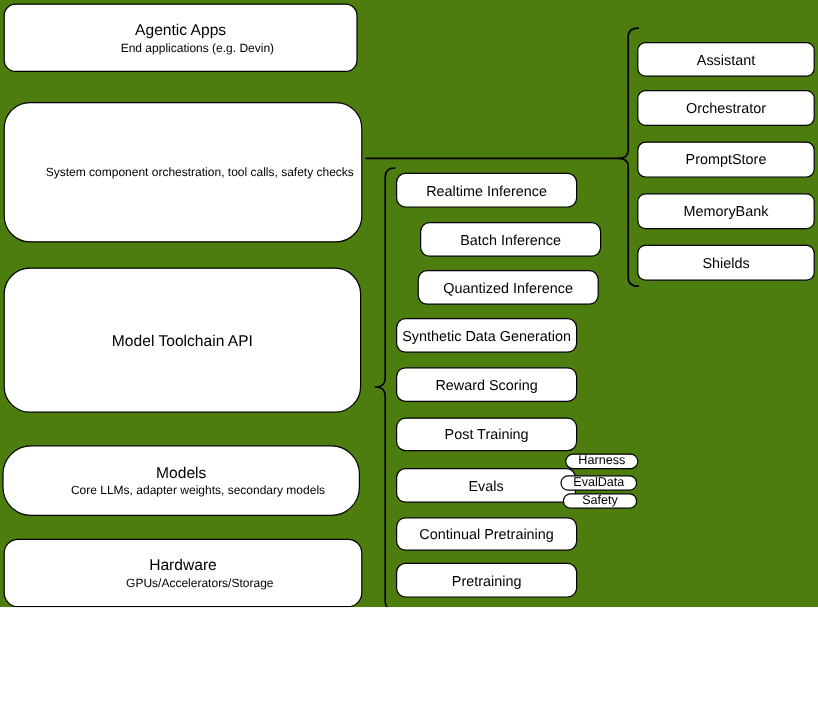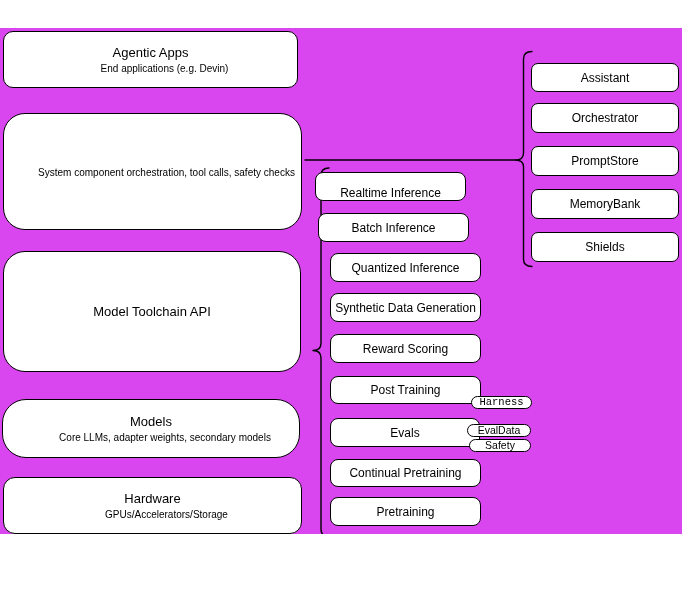--- a/index.html
+++ b/index.html
@@ -1,23 +1,22 @@
 <!DOCTYPE html>
 <html><head>
 <meta charset="utf-8">
 <style>
   html,body { margin:0; padding:0; background:#ffffff; }
   .canvas {
     position:relative;
     width:682px; height:506px;
-    background:#d946ef;
+    background:#4d7c0f;
     font-family:"Liberation Sans", sans-serif;
     color:#000000;
     overflow:hidden;
-    margin-top:28px;
   }
   .connector-layer {
     position:absolute; left:0; top:0; width:682px; height:591px;
   }
   .node {
     position:absolute;
     box-sizing:border-box;
     background:#ffffff;
     border:1.4px solid #000000;
     display:flex;
@@ -58,27 +57,27 @@
         <div class="title">Models</div>
         <div class="subtitle">Core LLMs, adapter weights, secondary models</div>
       </div>
       <div class="node stack-node" style="left: 3px; top: 449px; width: 299px; height: 57px; border-radius: 12px;">
         <div class="title">Hardware</div>
         <div class="subtitle">GPUs/Accelerators/Storage</div>
       </div>
       <div class="node stack-node" style="left: 2px; top: 531px; width: 298px; height: 56px; border-radius: 16px; gap: 44px;">
         <div class="title">Curated Data</div>
       </div>
-      <div class="node leaf-node" style="left: 315px; top: 144px; width: 151px; height: 29px; border-radius: 8px; justify-content: flex-end;">
+      <div class="node leaf-node" style="left: 330px; top: 144px; width: 151px; height: 29px; border-radius: 8px;">
         <div class="label">Realtime Inference</div>
       </div>
-      <div class="node leaf-node" style="left: 318px; top: 185px; width: 151px; height: 29px; border-radius: 8px;">
+      <div class="node leaf-node" style="left: 350px; top: 185px; width: 151px; height: 29px; border-radius: 8px;">
         <div class="label">Batch Inference</div>
       </div>
-      <div class="node leaf-node" style="left: 330px; top: 225px; width: 151px; height: 29px; border-radius: 8px;">
+      <div class="node leaf-node" style="left: 348px; top: 225px; width: 151px; height: 29px; border-radius: 8px;">
         <div class="label">Quantized Inference</div>
       </div>
       <div class="node leaf-node" style="left: 330px; top: 265px; width: 151px; height: 29px; border-radius: 8px;">
         <div class="label">Synthetic Data Generation</div>
       </div>
       <div class="node leaf-node" style="left: 330px; top: 306px; width: 151px; height: 29px; border-radius: 8px;">
         <div class="label">Reward Scoring</div>
       </div>
       <div class="node leaf-node" style="left: 330px; top: 348px; width: 151px; height: 28px; border-radius: 8px;">
         <div class="label">Post Training</div>
@@ -100,21 +99,21 @@
       </div>
       <div class="node leaf-node" style="left: 531px; top: 118px; width: 148px; height: 30px; border-radius: 7px;">
         <div class="label">PromptStore</div>
       </div>
       <div class="node leaf-node" style="left: 531px; top: 161px; width: 148px; height: 30px; border-radius: 7px;">
         <div class="label">MemoryBank</div>
       </div>
       <div class="node leaf-node" style="left: 531px; top: 204px; width: 148px; height: 30px; border-radius: 7px;">
         <div class="label">Shields</div>
       </div>
-      <div class="node tag-node" style="left: 471px; top: 368px; width: 61px; height: 13px; border-radius: 7px; font-family: Liberation Mono, monospace;">
+      <div class="node tag-node" style="left: 471px; top: 378px; width: 61px; height: 13px; border-radius: 7px;">
         <div class="label">Harness</div>
       </div>
       <div class="node tag-node" style="left: 467px; top: 396px; width: 64px; height: 13px; border-radius: 7px;">
         <div class="label">EvalData</div>
       </div>
       <div class="node tag-node" style="left: 469px; top: 411px; width: 62px; height: 13px; border-radius: 7px;">
         <div class="label">Safety</div>
       </div>
     </div>
 

